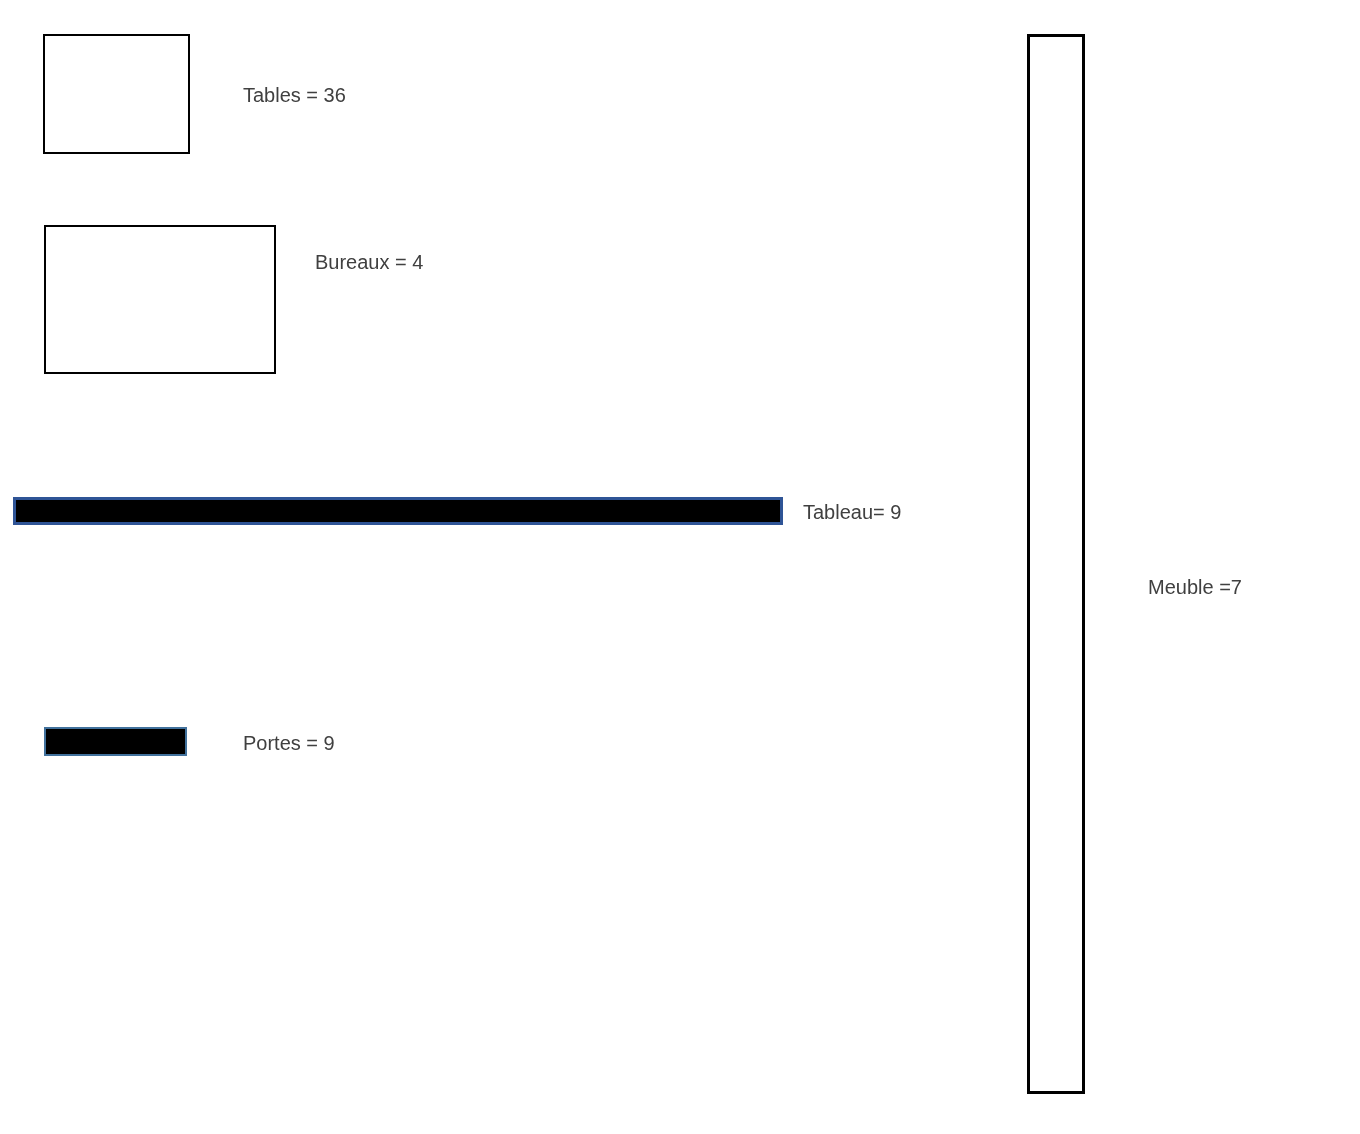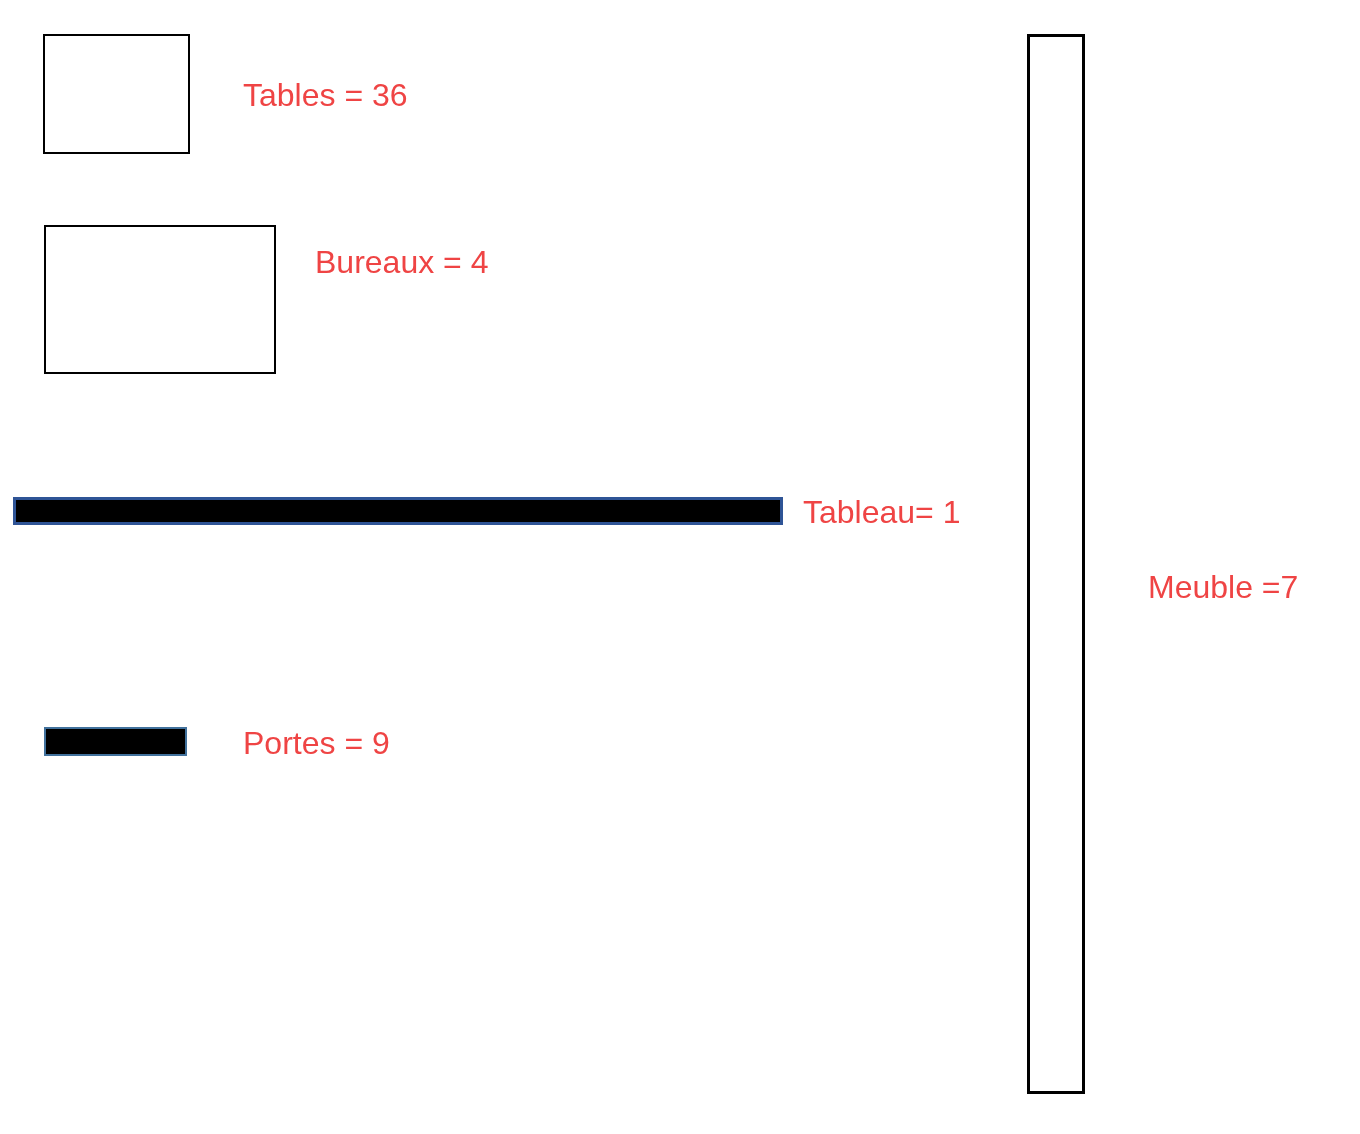--- a/index.html
+++ b/index.html
@@ -21,23 +21,23 @@
     background: #ffffff;
     border: 2px solid #000000;
   }
   .bar {
     position: absolute;
     box-sizing: border-box;
     background: #000000;
   }
   .label {
     position: absolute;
-    font-size: 32px;
+    font-size: 20px;
     line-height: 36px;
-    color: #ef4444;
+    color: #404040;
     white-space: nowrap;
   }
 
   
   .tables-shape   { left: 43px;  top: 34px;  width: 147px; height: 120px; }
   .tables-label   { left: 243px; top: 77px; }
 
   
   .bureaux-shape  { left: 44px;  top: 225px; width: 232px; height: 149px; }
   .bureaux-label  { left: 315px; top: 244px; text-align: center; }
@@ -59,21 +59,21 @@
 
 <div class="canvas">
 
   <div class="shape tables-shape"></div>
   <div class="label tables-label">Tables = 36</div>
 
   <div class="shape bureaux-shape"></div>
   <div class="label bureaux-label">Bureaux = 4</div>
 
   <div class="bar tableau-bar"></div>
-  <div class="label tableau-label">Tableau= 1</div>
+  <div class="label tableau-label">Tableau= 9</div>
 
   <div class="bar portes-bar"></div>
   <div class="label portes-label">Portes = 9</div>
 
   <div class="shape meuble-shape"></div>
   <div class="label meuble-label">Meuble =7</div>
 
 </div>
 
 </body></html>

